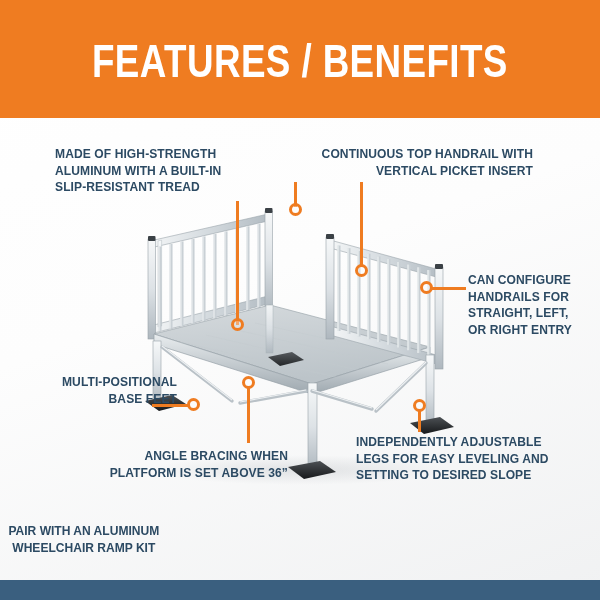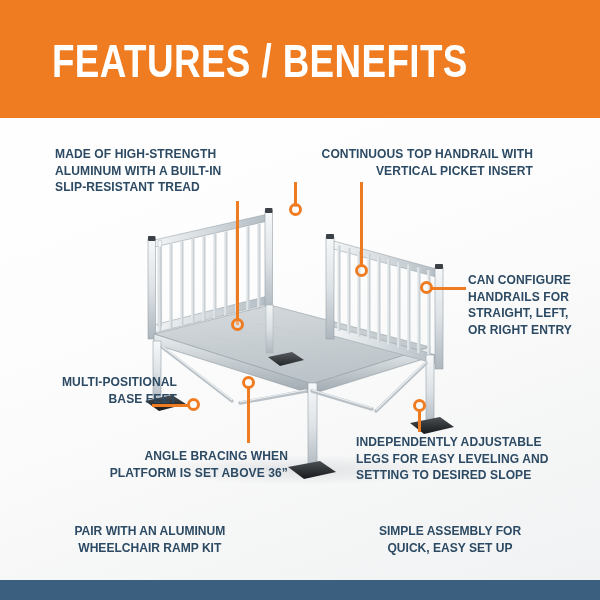--- a/index.html
+++ b/index.html
@@ -23,20 +23,21 @@
 
   
   .header-band {
     position: absolute;
     left: 0; top: 0;
     width: 600px;
     height: 118px;
     background: #ef7c21;
     display: flex;
     align-items: center;
+    justify-content: center;
   }
   .header-title {
     color: #ffffff;
     font-size: 46px;
     line-height: 46px;
     font-weight: bold;
     letter-spacing: 0.5px;
     transform: scaleX(0.80);
     transform-origin: center center;
     white-space: nowrap;
@@ -83,21 +84,20 @@
     position: absolute;
     left: 0; top: 518px;
     width: 600px;
     height: 62px;
     display: flex;
   }
   .footer-cell {
     flex: 1;
     display: flex;
     align-items: flex-start;
-    justify-content: center;
     padding-top: 4px;
   }
   .footer-text {
     color: #2c4a63;
     font-size: 13.4px;
     line-height: 17px;
     font-weight: bold;
     text-align: center;
     transform: scaleX(0.90);
     white-space: pre-line;
@@ -320,21 +320,17 @@
 LEGS FOR EASY LEVELING AND
 SETTING TO DESIRED SLOPE</div>
   <div class="lead-v" style="left:418px; top:410px; height:22px;"></div>
   <div class="marker" style="left:413px; top:399px;"></div>
 
   <div class="footer-row">
     <div class="footer-cell">
       <div class="footer-text">PAIR WITH AN ALUMINUM
 WHEELCHAIR RAMP KIT</div>
     </div>
-    <div class="footer-cell">
-      <div class="footer-text">SIMPLE ASSEMBLY FOR
-QUICK, EASY SET UP</div>
-    </div>
   </div>
 
   <div class="bottom-bar"></div>
 
 </div>
 
 </body></html>

